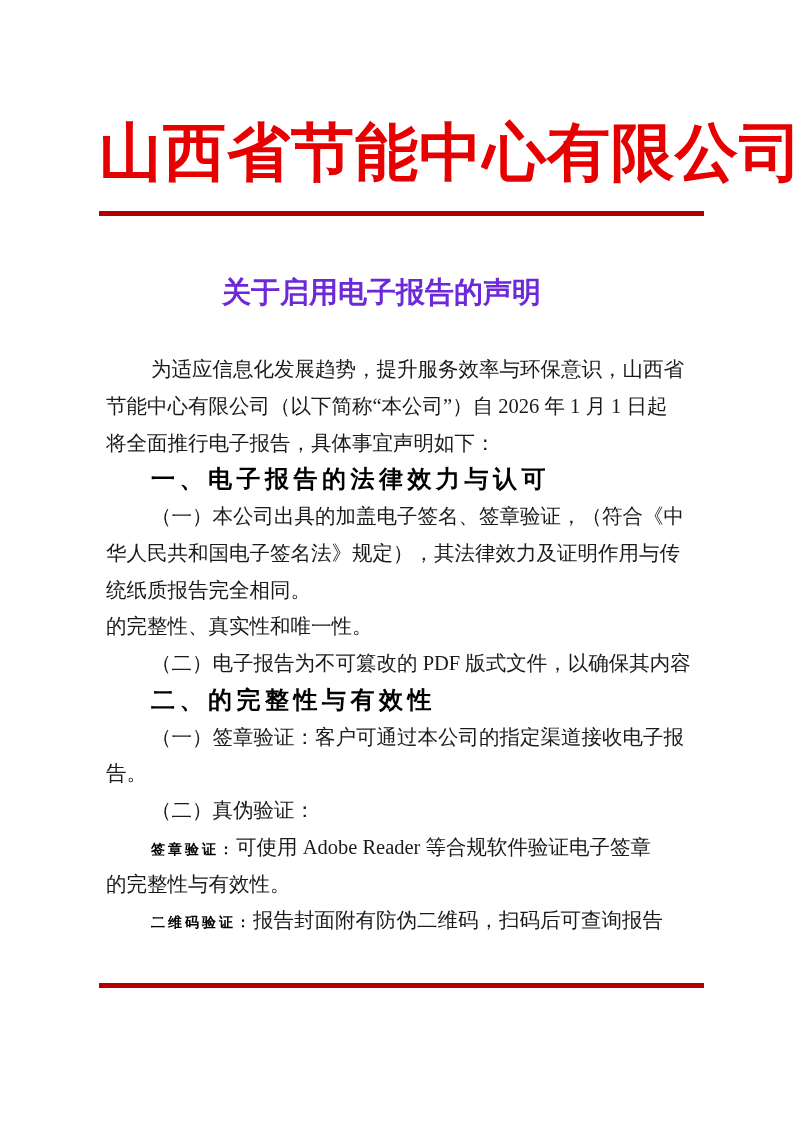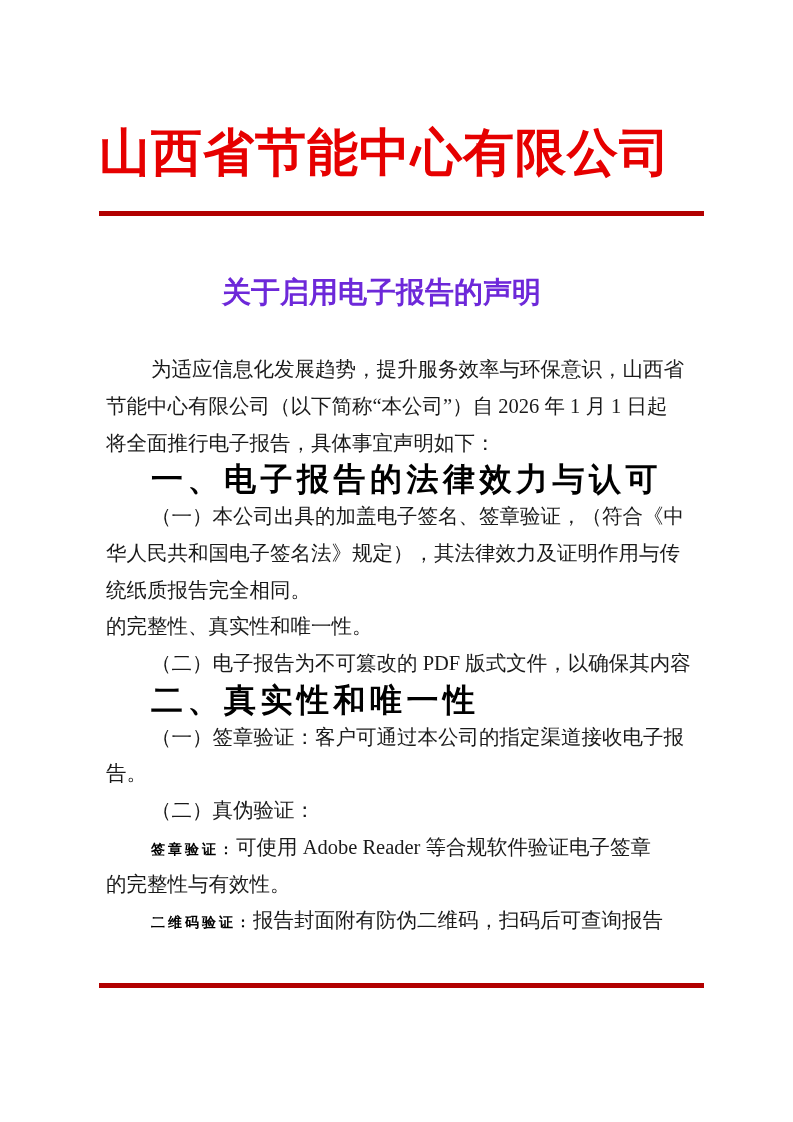--- a/index.html
+++ b/index.html
@@ -6,22 +6,22 @@
   .page {
     position:relative;
     width:793px; height:1122px;
     background:#ffffff;
     overflow:hidden;
     font-family:"Liberation Serif", serif;
   }
   .company-name {
     position:absolute;
     top:127px; left:99px; width:605px;
-    text-align:left;
-    font-size:51px; line-height:52px;
+    text-align:right;
+    font-size:63px; line-height:52px;
     font-weight:bold;
     letter-spacing:1px;
     color:#e60000;
     font-family:"Liberation Serif", serif;
     white-space:nowrap;
   }
   .rule {
     position:absolute;
     left:99px; width:605px; height:5px;
     background:#b20000;
@@ -48,21 +48,21 @@
     font-family:"Liberation Serif", serif;
   }
   .text-line {
     height:36.75px;
     white-space:nowrap;
   }
   .text-line.indent { text-indent:45px; }
   .text-line.heading span {
     font-family:"Liberation Sans", sans-serif;
     font-weight:bold;
-    font-size:32px;
+    font-size:24px;
     letter-spacing:4.5px;
     color:#000000;
   }
   .seg-bold {
     font-family:Liberation Serif, serif;
     font-weight:bold;
     font-size:14px;
     letter-spacing:3px;
     color:#000000;
   }
@@ -81,21 +81,21 @@
   <div class="doc-body">
       <div class="text-line indent"><span>为适应信息化发展趋势，提升服务效率与环保意识，山西省</span></div>
       <div class="text-line"><span>节能中心有限公司（以下简称“本公司”）自 2026 年 1 月 1 日起</span></div>
       <div class="text-line"><span>将全面推行电子报告，具体事宜声明如下：</span></div>
       <div class="text-line indent heading"><span>一、电子报告的法律效力与认可</span></div>
       <div class="text-line indent"><span>（一）本公司出具的加盖电子签名、签章验证，（符合《中</span></div>
       <div class="text-line"><span>华人民共和国电子签名法》规定），其法律效力及证明作用与传</span></div>
       <div class="text-line"><span>统纸质报告完全相同。</span></div>
       <div class="text-line"><span>的完整性、真实性和唯一性。</span></div>
       <div class="text-line indent"><span>（二）电子报告为不可篡改的 PDF 版式文件，以确保其内容</span></div>
-      <div class="text-line indent heading"><span>二、真实性和唯一性</span></div>
+      <div class="text-line indent heading"><span>二、的完整性与有效性</span></div>
       <div class="text-line indent"><span>（一）签章验证：客户可通过本公司的指定渠道接收电子报</span></div>
       <div class="text-line"><span>告。</span></div>
       <div class="text-line indent"><span>（二）真伪验证：</span></div>
       <div class="text-line indent"><span class="seg-bold">签章验证：</span><span>可使用 Adobe Reader 等合规软件验证电子签章</span></div>
       <div class="text-line"><span>的完整性与有效性。</span></div>
       <div class="text-line indent"><span class="seg-bold">二维码验证：</span><span>报告封面附有防伪二维码，扫码后可查询报告</span></div>
     </div>
 
   <div class="rule rule-bottom"></div>
 

